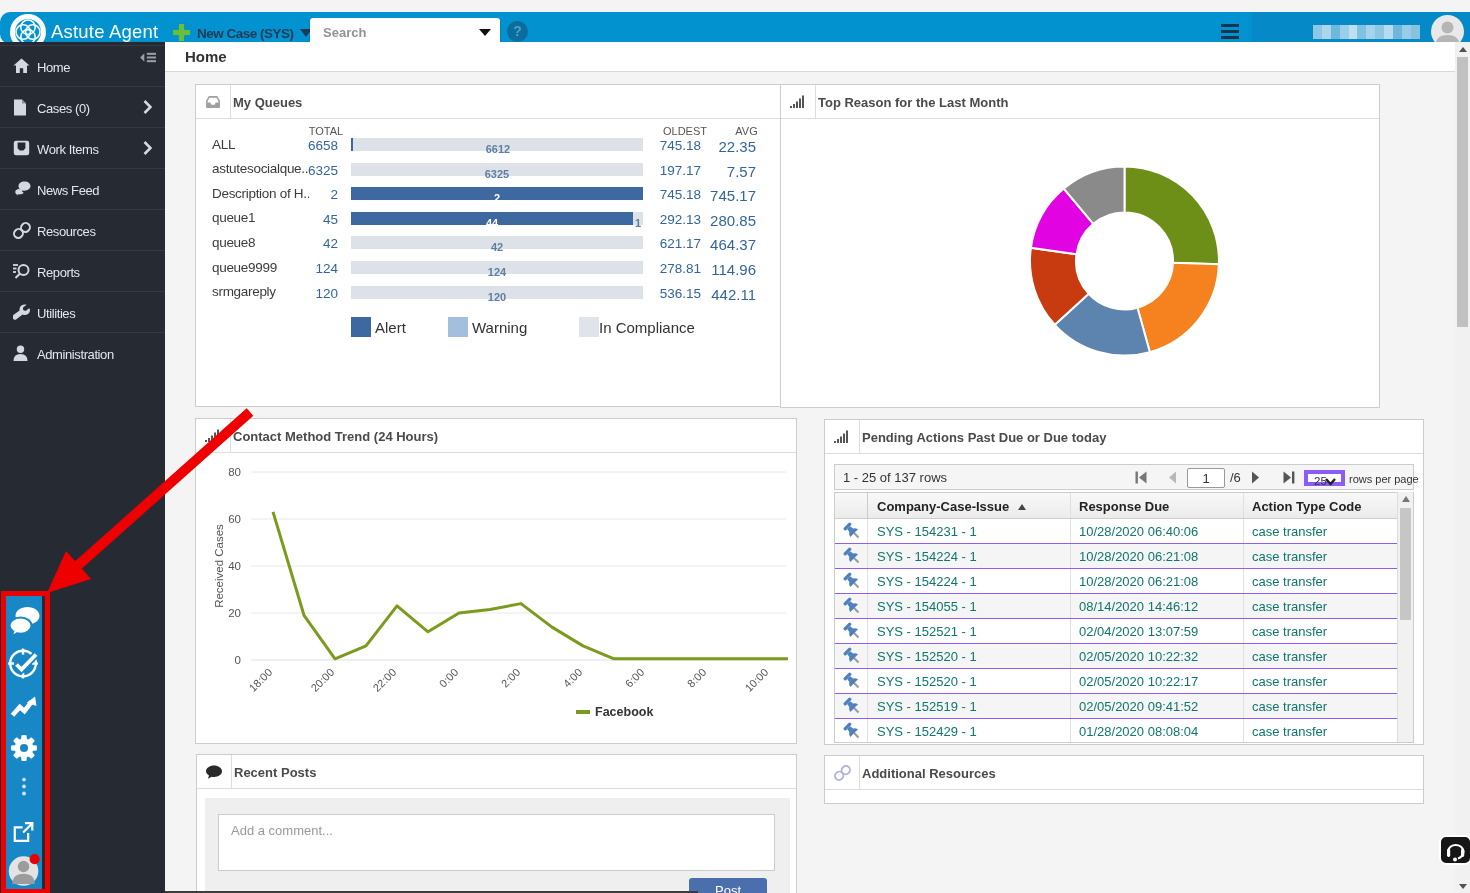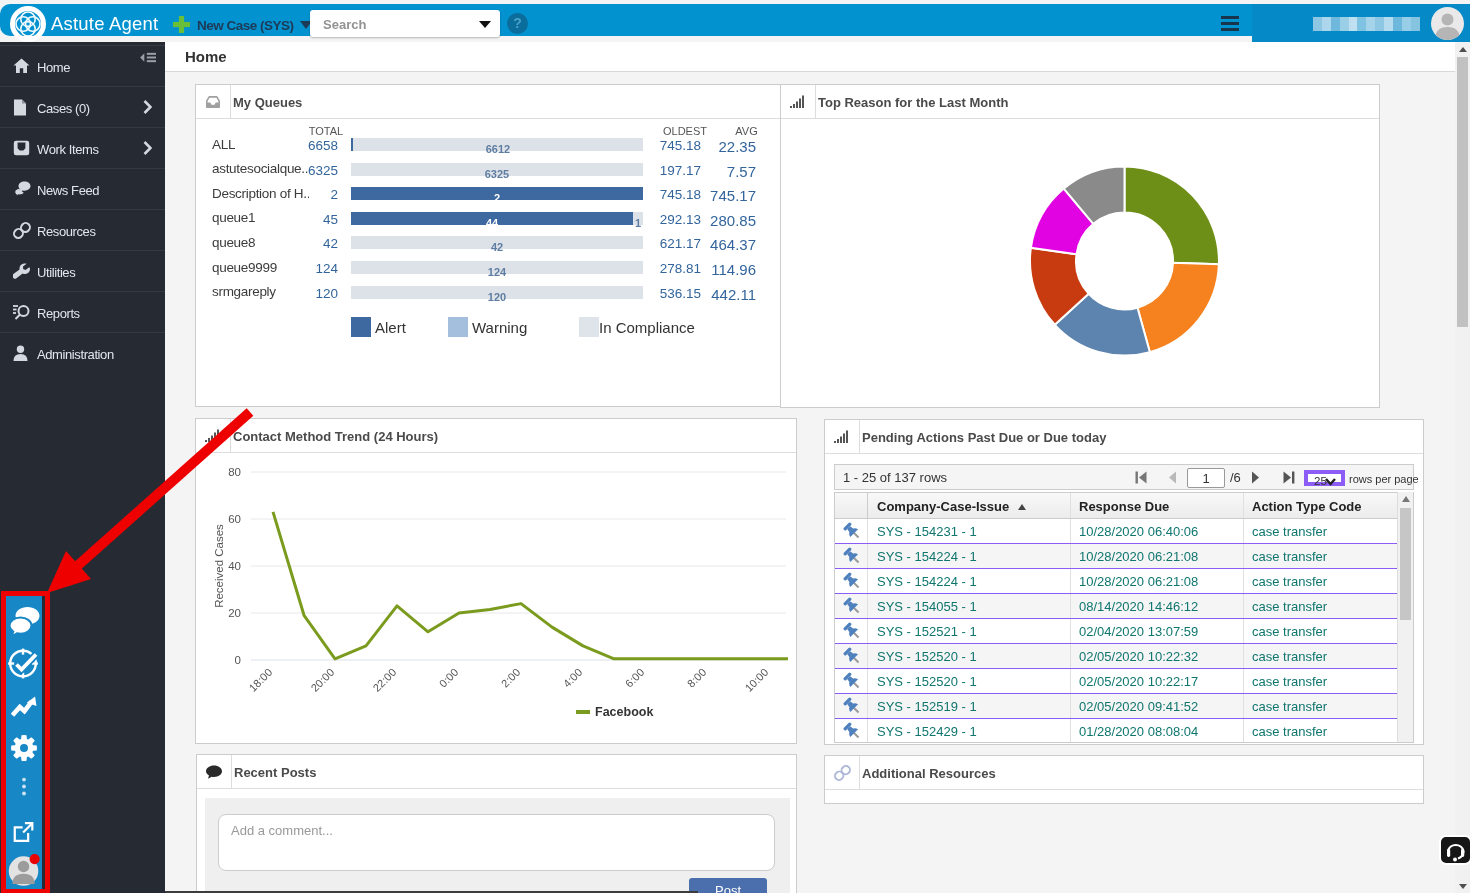--- a/index.html
+++ b/index.html
@@ -1,20 +1,20 @@
 <!DOCTYPE html>
 <html><head>
 <meta charset="utf-8">
 <style>
 * { margin:0; padding:0; box-sizing:border-box; }
 svg text { font-family:"Liberation Sans", sans-serif; }
 html,body { width:1470px; height:893px; overflow:hidden; font-family:"Liberation Sans", sans-serif; background:#f4f4f4; position:relative; }
 .abs { position:absolute; }
 
-#topbar { position:absolute; left:0; top:4px; width:1470px; height:32px; background:#0292d0;border-radius:10px; }
+#topbar { position:absolute; left:0; top:12px; width:1470px; height:32px; background:#0292d0;border-radius:10px; }
 #topbar-right { position:absolute; left:1252px; top:0; width:218px; height:42px; background:#058ac7; }
 #logo { position:absolute; left:9px; top:1px; }
 #brand { position:absolute; left:51px; top:9px; font-size:18.5px; color:#fff; font-weight:400; letter-spacing:0.2px; }
 #newcase { position:absolute; left:172px; top:11px; font-size:13.5px; font-weight:bold; color:#1d3a56; letter-spacing:-0.5px; }
 #newcase .caret { display:inline-block; margin-left:6px; width:0; height:0; border-left:6.5px solid transparent; border-right:6.5px solid transparent; border-top:8px solid #1d3a56; vertical-align:0.5px; }
 #searchbox { position:absolute; left:310px; top:6px; width:190px; height:27px; background:#fff; border-radius:3px; box-shadow:0 1px 2px rgba(0,0,0,.25); }
 #searchbox .ph { position:absolute; left:13px; top:7px; font-size:13px; font-weight:bold; color:#939393; }
 #searchbox .dd { position:absolute; right:9px; top:11px; width:0; height:0; border-left:6px solid transparent; border-right:6px solid transparent; border-top:7px solid #111; }
 #help { position:absolute; left:507px; top:9px; width:21px; height:21px; border-radius:50%; background:#0b6d9c; color:#4aa2c9; font-size:14px; font-weight:bold; text-align:center; line-height:21px; }
 #burger { position:absolute; left:1221px; top:12px; }
@@ -69,21 +69,21 @@
 .tc4 { position:absolute; left:409px; top:0; bottom:0; width:155px; padding:5px 0 0 8px; }
 #tsb { position:absolute; right:0; top:0; width:16px; height:100%; background:#f1f1f1; border-left:1px solid #ddd; }
 #tsb .thumb { position:absolute; left:2px; top:16px; width:11px; height:112px; background:#c6c6c6; }
 
 #contact { left:195px; top:418px; width:602px; height:326px; }
 
 #reason { left:780px; top:84px; width:600px; height:324px; }
 
 #recent { left:196px; top:754px; width:601px; height:139px; border-bottom:none; }
 #rbody { position:absolute; left:8px; top:43px; width:585px; height:96px; background:#efefef; }
-#rta { position:absolute; left:13px; top:16px; width:557px; height:57px; background:#fff; border:1px solid #ccc; border-radius:8px; }
+#rta { position:absolute; left:13px; top:16px; width:557px; height:57px; background:#fff; border:1px solid #ccc; border-radius:0; }
 #rta span { position:absolute; left:12px; top:8px; font-size:13px; color:#999; }
 #rpost { position:absolute; left:484px; top:80px; width:78px; height:26px; background:#4b6fad; border-radius:3px; color:#fff; font-size:13px; text-align:center; padding-top:5px; }
 
 #addres { left:824px; top:755px; width:600px; height:49px; }
 
 #bluebar { position:absolute; left:5.5px; top:595px; width:36px; height:298px; background:#1787c6; }
 #redbox { position:absolute; left:0.5px; top:590.5px; width:49px; height:303px; border:5px solid #ee0101; }
 #headset { position:absolute; left:1439px; top:835px; width:33px; height:30px; background:#161616; border:2px solid #fff; border-radius:7px; }
 #botstrip { position:absolute; left:165px; top:891px; width:533px; height:2px; background:#3c3c3c; }
 .ticon { position:absolute; left:0; width:36px; text-align:center; }
@@ -176,38 +176,38 @@
   <div class="mitem">
     <svg class="mi" width="18" height="17" viewBox="0 0 18 17">
         <g fill="none" stroke="#d4d8df" stroke-width="2">
           <rect x="1" y="7.2" width="9" height="8.5" rx="4.2" transform="rotate(-45 5.5 11.5)"></rect>
           <rect x="8" y="1.2" width="9" height="8.5" rx="4.2" transform="rotate(-45 12.5 5.5)"></rect>
         </g>
       </svg>
     <span class="ml">Resources</span>
   </div>
   <div class="mitem">
-    <svg class="mi" width="17" height="17" viewBox="0 0 17 17">
-        <path d="M15.5 3.2 L12.3 6.4 L9.8 5.9 L9.3 3.4 L12.5 0.2 C10.8 -0.3 8.8 0.2 7.5 1.5 C6.1 2.9 5.7 4.9 6.3 6.7 L0.8 12.2 C-0.2 13.2 -0.2 14.8 0.8 15.8 C1.8 16.8 3.4 16.8 4.4 15.8 L9.9 10.3 C11.7 10.9 13.7 10.5 15.1 9.1 C16.4 7.8 16.9 5.8 16.4 4.1 Z" fill="#d4d8df" transform="rotate(8 8.5 8.5)"></path>
-      </svg>
-    <span class="ml">Utilities</span>
-  </div>
-  <div class="mitem">
     <svg class="mi" width="18" height="17" viewBox="0 0 18 17">
         <g stroke="#d4d8df" stroke-width="2" fill="none">
           <circle cx="10.5" cy="7" r="5"></circle>
           <line x1="6.8" y1="10.8" x2="2.5" y2="15"></line>
         </g>
         <g stroke="#d4d8df" stroke-width="1.8">
           <line x1="0" y1="2" x2="5" y2="2"></line>
           <line x1="0" y1="5.5" x2="3.5" y2="5.5"></line>
           <line x1="0" y1="9" x2="3" y2="9"></line>
         </g>
       </svg>
     <span class="ml">Reports</span>
+  </div>
+  <div class="mitem">
+    <svg class="mi" width="17" height="17" viewBox="0 0 17 17">
+        <path d="M15.5 3.2 L12.3 6.4 L9.8 5.9 L9.3 3.4 L12.5 0.2 C10.8 -0.3 8.8 0.2 7.5 1.5 C6.1 2.9 5.7 4.9 6.3 6.7 L0.8 12.2 C-0.2 13.2 -0.2 14.8 0.8 15.8 C1.8 16.8 3.4 16.8 4.4 15.8 L9.9 10.3 C11.7 10.9 13.7 10.5 15.1 9.1 C16.4 7.8 16.9 5.8 16.4 4.1 Z" fill="#d4d8df" transform="rotate(8 8.5 8.5)"></path>
+      </svg>
+    <span class="ml">Utilities</span>
   </div>
   <div class="mitem">
     <svg class="mi" width="15" height="16" viewBox="0 0 15 16">
         <circle cx="7.5" cy="4.2" r="3.7" fill="#d4d8df"></circle>
         <path d="M0.5 16 Q0.5 9 7.5 9 Q14.5 9 14.5 16 Z" fill="#d4d8df"></path>
       </svg>
     <span class="ml">Administration</span>
   </div>
 </div>
 

